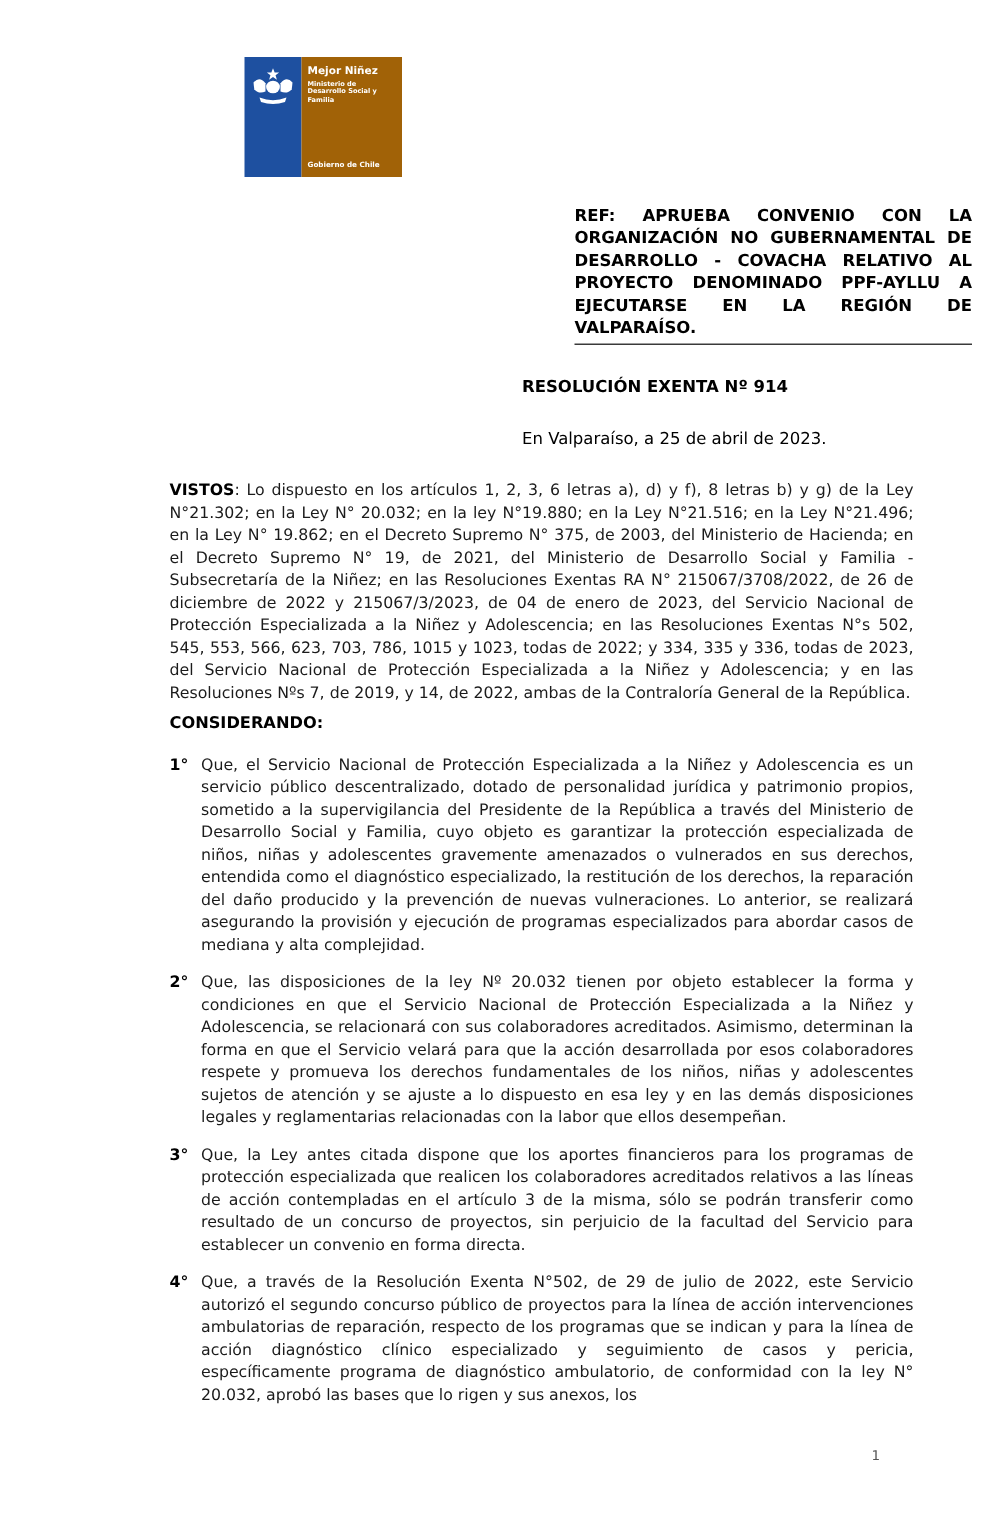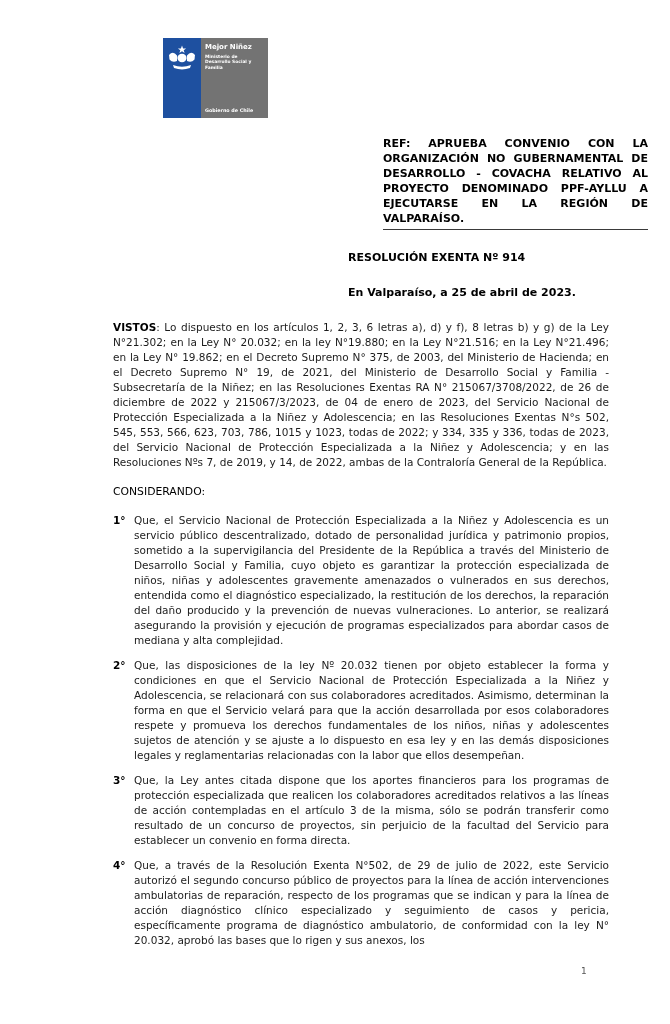--- a/index.html
+++ b/index.html
@@ -21,30 +21,30 @@
   .emblem { margin-top: 7px; }
 
   
   .ref-block {
     position: absolute; left: 348px; top: 136px; width: 265px;
     font-weight: bold; font-size: 11px; line-height: 15px; color: #000;
     text-align: justify;
     border-bottom: 1.5px solid #3a3a3a; padding-bottom: 3px; margin-left: 35px;
   }
   .resolution { position: absolute; left: 348px; top: 251px; font-weight: bold; font-size: 11px; color: #000; }
-  .dateline  { position: absolute; left: 348px; top: 286px; font-weight: bold; font-size: 11px; color: #000; }
+  .dateline  { position: absolute; left: 348px; top: 286px; font-weight: normal; font-size: 11px; color: #000; }
 
   
   .main {
     position: absolute; left: 113px; top: 320px; width: 496px;
     font-size: 10.5px; line-height: 15px;
   }
-  .vistos { text-align: justify; margin: 0 0 14px 0; }
+  .vistos { text-align: justify; margin: 0 0 4px 0; }
   .b { font-weight: bold; color: #000; }
-  .considerando { font-weight: normal; color: #000; margin: 0 0 14px 0; font-size: 10.8px; }
+  .considerando { font-weight: bold; color: #000; margin: 0 0 14px 0; font-size: 10.8px; }
   .item { display: flex; margin-bottom: 10px; }
   .item-num { width: 21px; flex: 0 0 21px; font-weight: bold; color: #000; }
   .item-text { flex: 1; text-align: justify; }
 
   .page-number { position: absolute; left: 581px; top: 966px; font-size: 9px; color: #555; }
 </style>
 </head>
 <body>
 
 <div class="page">
@@ -52,21 +52,21 @@
   <div class="logo">
     <div class="logo-blue" style="background:#1E50A0">
       <svg class="emblem" width="30" height="26" viewBox="0 0 30 26">
         <polygon points="15,0.5 16.1,3.4 19.1,3.4 16.7,5.2 17.6,8.1 15,6.3 12.4,8.1 13.3,5.2 10.9,3.4 13.9,3.4" fill="#fff"></polygon>
         <ellipse cx="15" cy="13" rx="4.6" ry="4.2" fill="#fff"></ellipse>
         <path d="M2,10 Q6,5.5 10,10.5 L10,16 Q5.5,18 2.5,14.5 Z" fill="#fff"></path>
         <path d="M20,10.5 Q24,5.5 28,10 L27.5,14.5 Q24.5,18 20,16 Z" fill="#fff"></path>
         <path d="M6,20 Q15,23.5 24,20 L23,23 Q15,25.8 7,23 Z" fill="#fff"></path>
       </svg>
     </div>
-    <div class="logo-red" style="background:#737373">
+    <div class="logo-red" style="background:#a16207">
       <div class="logo-brand">Mejor Niñez</div>
       <div class="logo-ministry">Ministerio de Desarrollo Social y Familia</div>
       <div class="logo-gob">Gobierno de Chile</div>
     </div>
   </div>
 
   <div class="ref-block">REF: APRUEBA CONVENIO CON LA ORGANIZACIÓN NO GUBERNAMENTAL DE DESARROLLO - COVACHA RELATIVO AL PROYECTO DENOMINADO PPF-AYLLU A EJECUTARSE EN LA REGIÓN DE VALPARAÍSO.</div>
 
   <div class="resolution">RESOLUCIÓN EXENTA Nº 914</div>
 

